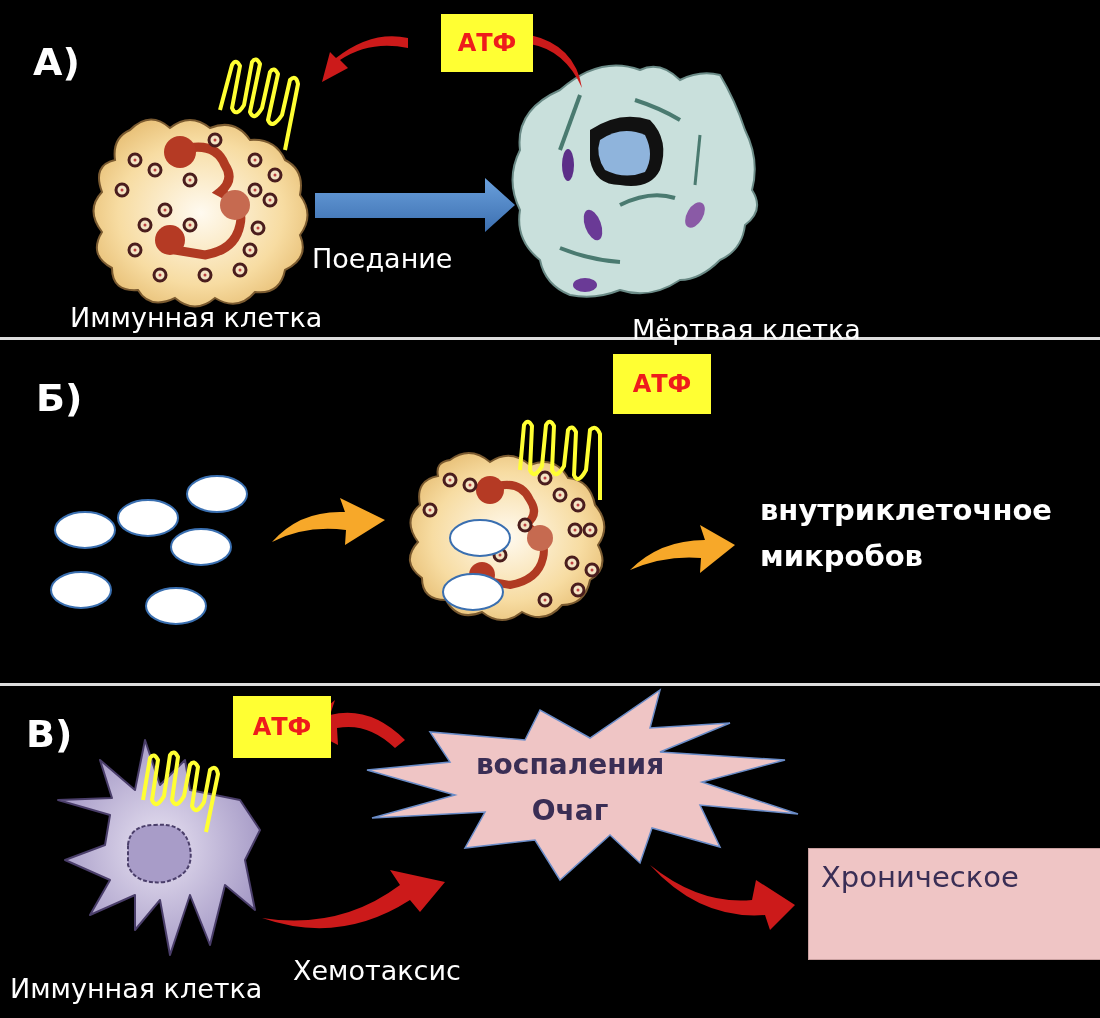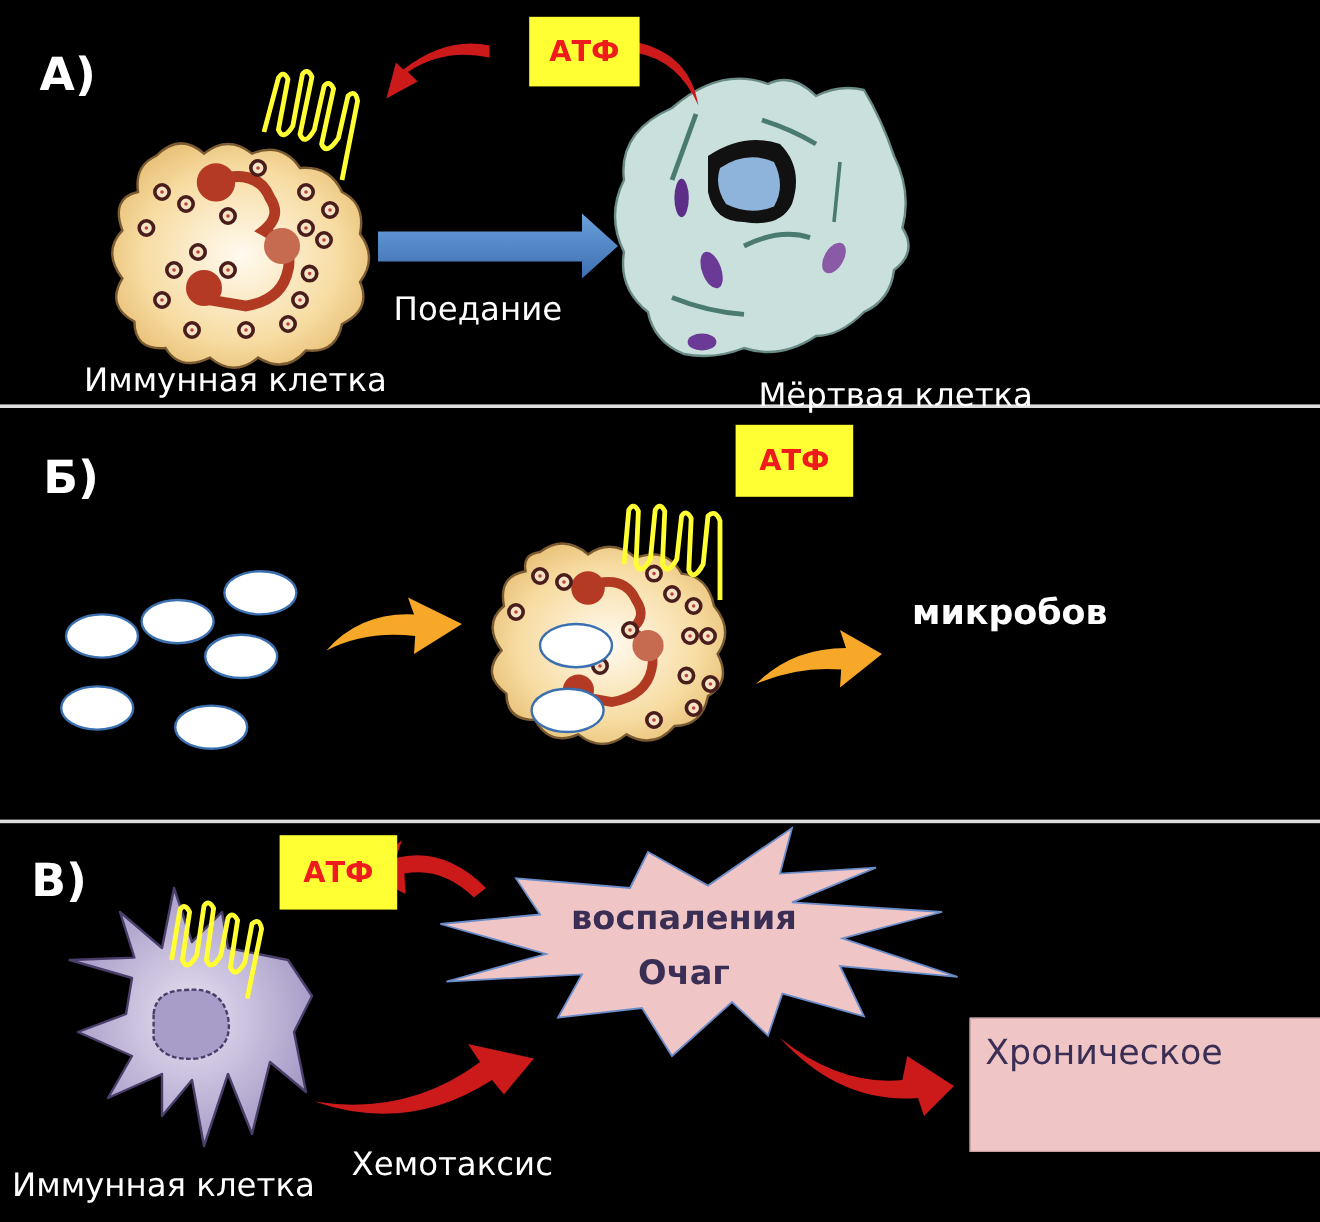--- a/index.html
+++ b/index.html
@@ -134,27 +134,28 @@
   <path d="M405,740 Q370,705 330,715 L335,700 L303,727 L338,745 L337,728 Q368,722 395,748 Z" fill="#cc1a1a"></path>
   <path d="M262,918 Q340,930 400,885 L390,870 L445,882 L420,912 L410,900 Q340,945 262,918 Z" fill="#cc1a1a"></path>
   <path d="M650,865 Q700,905 752,900 L756,880 L795,905 L770,930 L765,915 Q700,920 650,865 Z" fill="#cc1a1a"></path>
 </svg>
 
 <div class="abs divider" style="top:337px;"></div>
 <div class="abs divider" style="top:683px;"></div>
 
 <div class="abs panel-label" style="left:33px; top:40px;">А)</div>
 <div class="abs atp" style="left:408px; top:14px; width:92px; height:58px;">АТФ</div>
-<div class="abs white-text" style="left:328px; top:243px;">Поедание</div>
+<div class="abs white-text" style="left:312px; top:243px;">Поедание</div>
 <div class="abs white-text" style="left:70px; top:302px;">Иммунная клетка</div>
 <div class="abs white-text" style="left:632px; top:314px;">Мёртвая клетка</div>
 
 <div class="abs panel-label" style="left:36px; top:376px;">Б)</div>
 <div class="abs atp" style="left:580px; top:354px; width:98px; height:60px;">АТФ</div>
 <div class="abs bold-white" style="left:760px; top:487px;">
+  <div>внутриклеточное</div>
   <div>микробов</div>
 </div>
 
 <div class="abs panel-label" style="left:26px; top:712px;">В)</div>
 <div class="abs atp" style="left:200px; top:696px; width:98px; height:62px;">АТФ</div>
 <div class="abs" style="left:470px; top:742px; width:200px; text-align:center; color:#3a2e55; font-weight:bold; font-size:28px; line-height:46px; font-family:'DejaVu Sans', sans-serif;">
   <div>воспаления</div>
   <div>Очаг</div>
 </div>
 <div class="abs white-text" style="left:293px; top:955px;">Хемотаксис</div>

